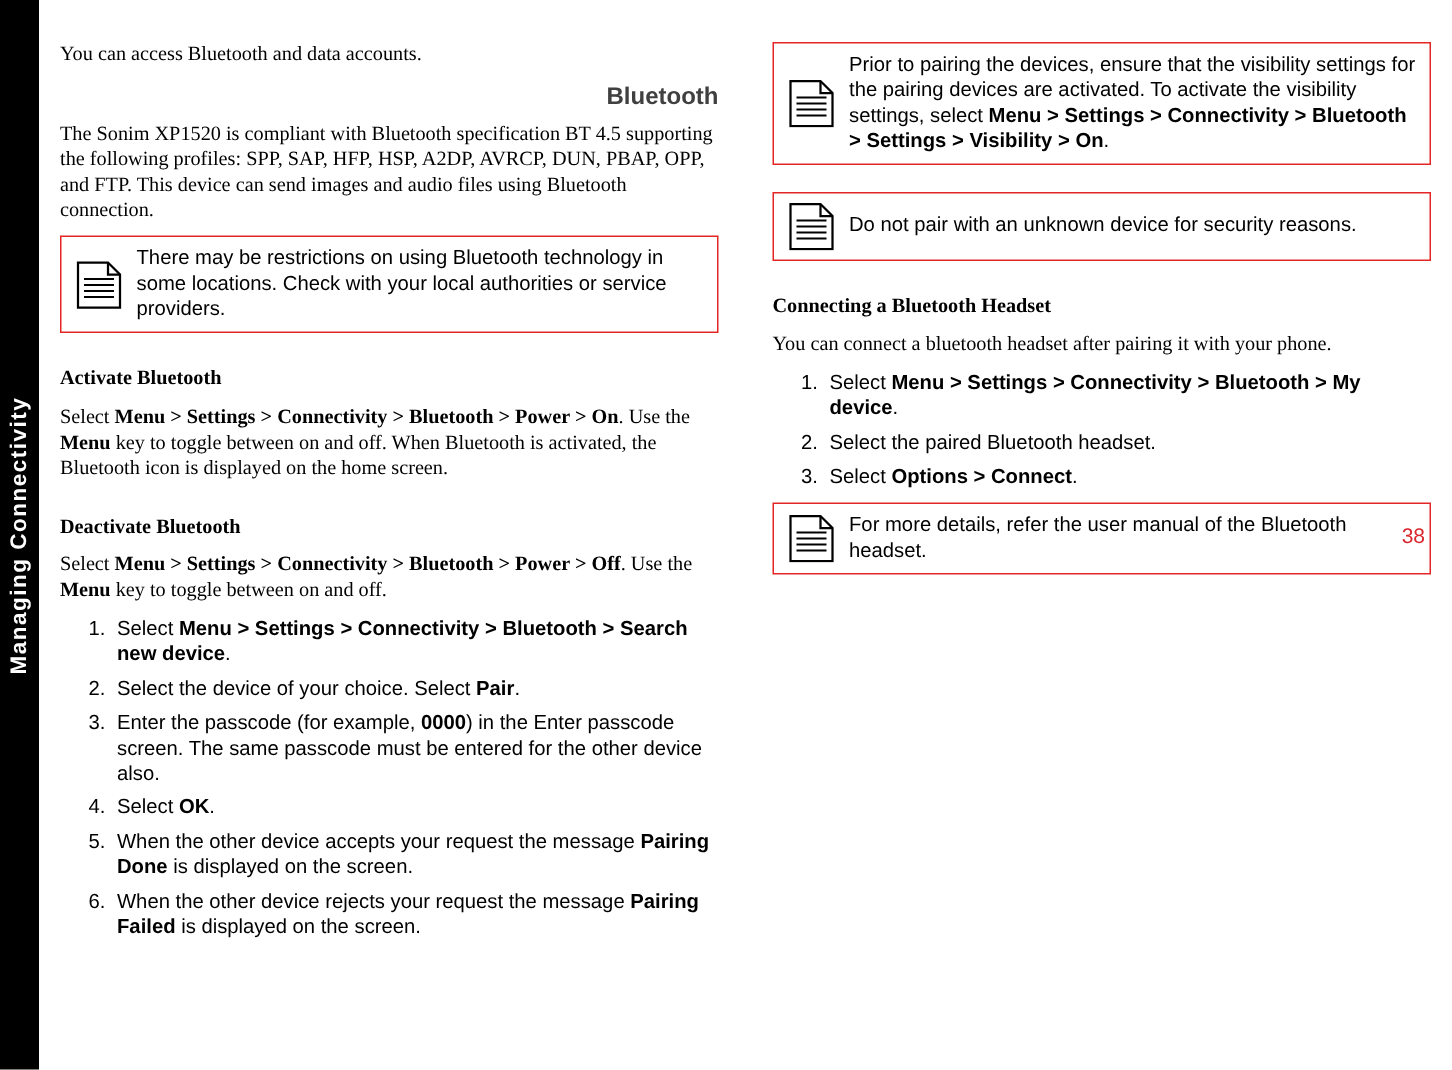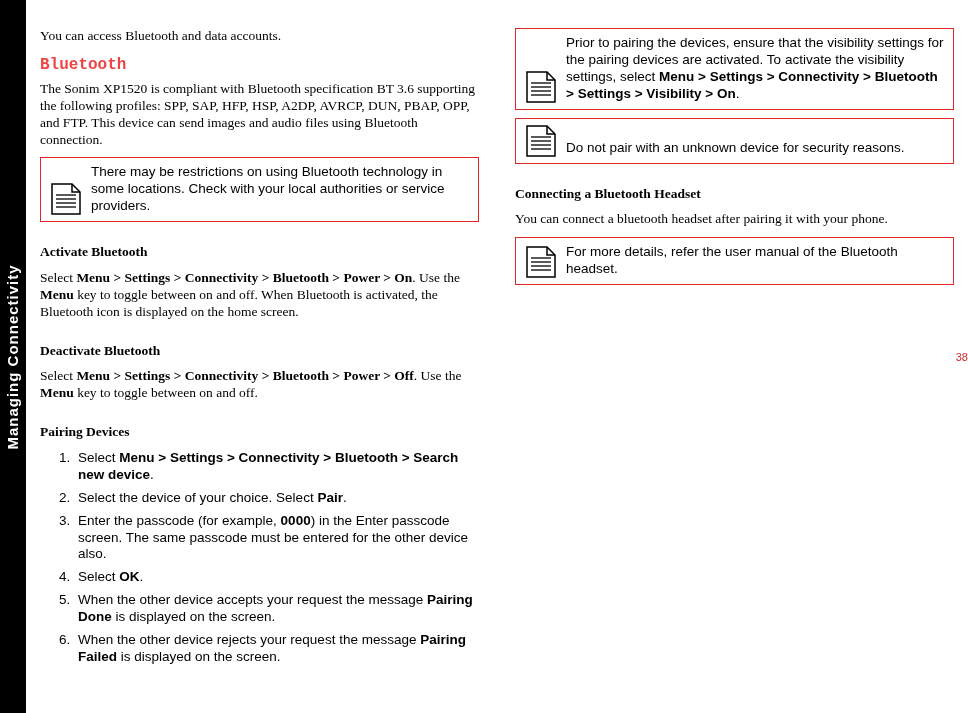--- a/index.html
+++ b/index.html
@@ -39,38 +39,39 @@
     top: 28px;
     right: 14px;
     bottom: 28px;
     column-count: 2;
     column-gap: 36px;
     column-fill: auto;
     line-height: 1.25;
   }
   .content p { margin-bottom: 9px; font-family: Liberation Serif, serif; }
   .red-head {
-    color: #ef4444;
-    font-family: Liberation Mono, monospace;
+    color: #404040;
+    font-family: Liberation Sans, sans-serif;
     font-weight: bold;
     font-size: 16px;
     margin-top: 10px;
     margin-bottom: 6px;
+    text-align: right;
   }
   .sub {
     font-weight: bold;
     margin-top: 22px;
     margin-bottom: 8px;
   }
   b { font-weight: bold; }
   .note {
     border: 1.5px solid #e32526;
     display: flex;
-    align-items: flex-end;
-    margin: 6px 0 8px 0;
+    align-items: center;
+    margin: 6px 0 18px 0;
     break-inside: avoid;
   }
   .note .icon-cell {
     padding: 6px 8px;
     display: flex;
     align-items: flex-start;
     justify-content: center;
   }
   .note .txt-cell {
     padding: 6px 8px 6px 0;
@@ -83,43 +84,43 @@
     padding-left: 34px;
     margin-bottom: 8px;
   }
   ol.num li {
     padding-left: 4px;
     margin-bottom: 6px;
     line-height: 1.25;
   }
   .pagenum {
     position: absolute;
-    right: 0px;
+    right: 18px;
     top: 50%;
     transform: translateY(-50%);
     color: #d9272d;
-    font-size: 11px;
+    font-size: 14px;
   }
 </style>
 </head>
 <body>
 
 <div class="left-stripe">
   <div class="side-label">Managing Connectivity</div>
 </div>
 
 <div class="pagenum">38</div>
 
 <div class="content">
 
   <p>You can access Bluetooth and data accounts.</p>
 
   <div class="red-head">Bluetooth</div>
 
-  <p>The Sonim XP1520 is compliant with Bluetooth specification BT 3.6 supporting the following profiles: SPP, SAP, HFP, HSP, A2DP, AVRCP, DUN, PBAP, OPP, and FTP. This device can send images and audio files using Bluetooth connection.</p>
+  <p>The Sonim XP1520 is compliant with Bluetooth specification BT 4.5 supporting the following profiles: SPP, SAP, HFP, HSP, A2DP, AVRCP, DUN, PBAP, OPP, and FTP. This device can send images and audio files using Bluetooth connection.</p>
 
   <div class="note">
     <div class="icon-cell">
       <svg class="doc-icon" width="34" height="32" viewBox="0 0 34 32">
         <path d="M3 1 h20 l8 8 v22 h-28 z" fill="#fff" stroke="#000" stroke-width="1.5"></path>
         <path d="M23 1 v8 h8" fill="none" stroke="#000" stroke-width="1.5"></path>
         <line x1="7" y1="12" x2="27" y2="12" stroke="#000" stroke-width="1.3"></line>
         <line x1="7" y1="16" x2="27" y2="16" stroke="#000" stroke-width="1.3"></line>
         <line x1="7" y1="20" x2="27" y2="20" stroke="#000" stroke-width="1.3"></line>
         <line x1="7" y1="24" x2="27" y2="24" stroke="#000" stroke-width="1.3"></line>
@@ -131,21 +132,20 @@
   <p class="sub">Activate Bluetooth</p>
   <p>
     <span>Select </span><b>Menu &gt; Settings &gt; Connectivity &gt; Bluetooth  &gt; Power &gt; On</b><span>. Use the </span><b>Menu</b><span> key to toggle between on and off. When Bluetooth is activated, the Bluetooth icon is displayed on the home screen.</span>
   </p>
 
   <p class="sub">Deactivate Bluetooth</p>
   <p>
     <span>Select </span><b>Menu &gt; Settings &gt; Connectivity &gt; Bluetooth &gt; Power &gt; Off</b><span>. Use the </span><b>Menu</b><span> key to toggle between on and off.</span>
   </p>
 
-  <p class="sub">Pairing Devices</p>
   <ol class="num">
     <li><span>Select </span><b>Menu &gt; Settings &gt; Connectivity &gt; Bluetooth &gt; Search new device</b><span>.</span></li>
     <li><span>Select the device of your choice. Select </span><b>Pair</b><span>.</span></li>
     <li><span>Enter the passcode (for example, </span><b>0000</b><span>) in the Enter passcode screen. The same passcode must be entered for the other device also.</span></li>
     <li><span>Select </span><b>OK</b><span>.</span></li>
     <li><span>When the other device accepts your request the message </span><b>Pairing Done</b><span> is displayed on the screen.</span></li>
     <li><span>When the other device rejects your request the message </span><b>Pairing Failed</b><span> is displayed on the screen.</span></li>
   </ol>
 
   <div class="note">
@@ -174,20 +174,25 @@
         <line x1="7" y1="20" x2="27" y2="20" stroke="#000" stroke-width="1.3"></line>
         <line x1="7" y1="24" x2="27" y2="24" stroke="#000" stroke-width="1.3"></line>
       </svg>
     </div>
     <div class="txt-cell">Do not pair with an unknown device for security reasons.</div>
   </div>
 
   <p class="sub">Connecting a Bluetooth Headset</p>
   <p>You can connect a bluetooth headset after pairing it with your phone.</p>
 
+  <ol class="num">
+    <li><span>Select </span><b>Menu &gt; Settings &gt; Connectivity &gt; Bluetooth &gt; My device</b><span>.</span></li>
+    <li>Select the paired Bluetooth headset.</li>
+    <li><span>Select </span><b>Options &gt; Connect</b><span>.</span></li>
+  </ol>
 
   <div class="note">
     <div class="icon-cell">
       <svg class="doc-icon" width="34" height="32" viewBox="0 0 34 32">
         <path d="M3 1 h20 l8 8 v22 h-28 z" fill="#fff" stroke="#000" stroke-width="1.5"></path>
         <path d="M23 1 v8 h8" fill="none" stroke="#000" stroke-width="1.5"></path>
         <line x1="7" y1="12" x2="27" y2="12" stroke="#000" stroke-width="1.3"></line>
         <line x1="7" y1="16" x2="27" y2="16" stroke="#000" stroke-width="1.3"></line>
         <line x1="7" y1="20" x2="27" y2="20" stroke="#000" stroke-width="1.3"></line>
         <line x1="7" y1="24" x2="27" y2="24" stroke="#000" stroke-width="1.3"></line>

